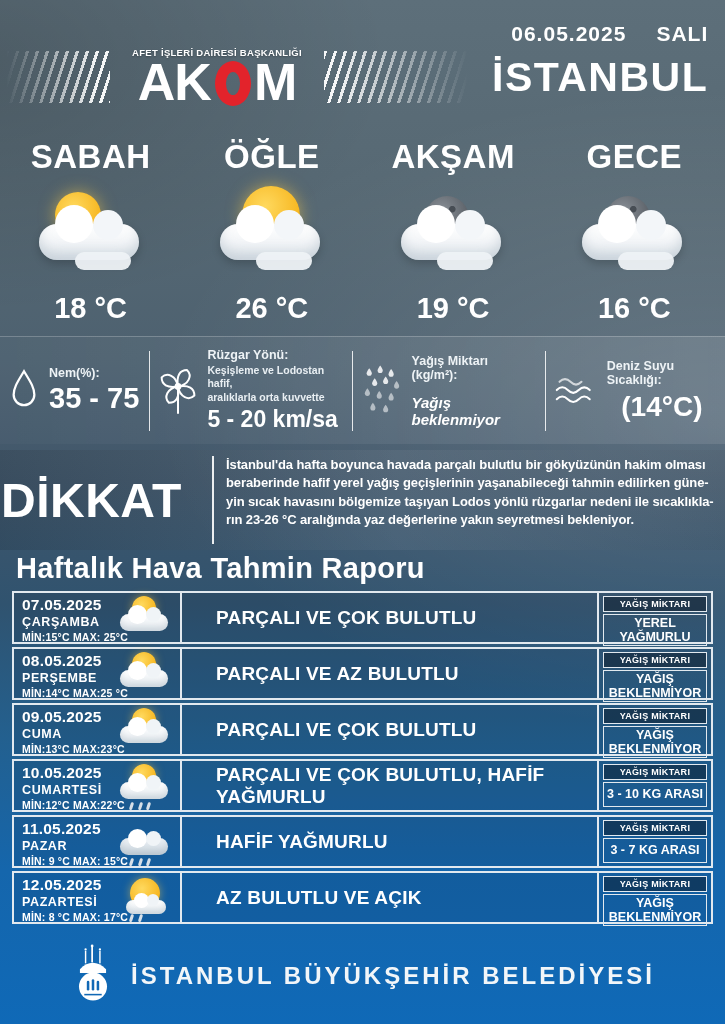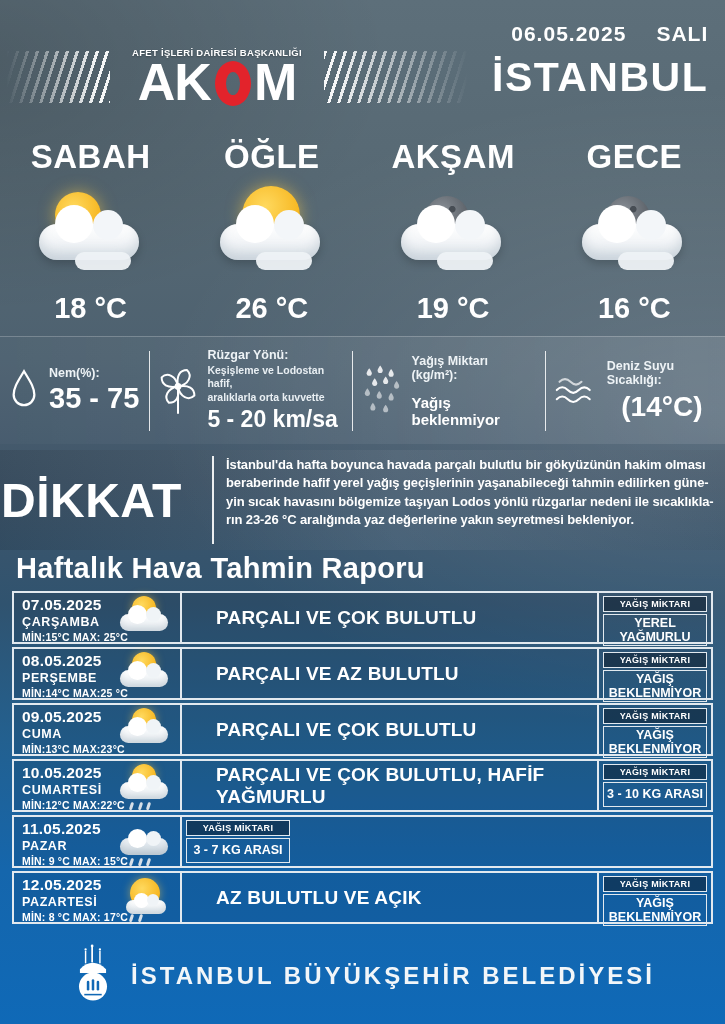--- a/index.html
+++ b/index.html
@@ -66,21 +66,21 @@
   .stat .icon { flex:none; margin-right:9px; display:flex; align-items:center; }
   .stat-hum { width:150px; }
   .stat-wind { width:202px; }
   .stat-prec { width:193px; }
   .stat-sea { width:180px; }
   .vdiv { width:1px; height:80px; background:rgba(255,255,255,.85); flex:none; }
   .s-label { font-size:12.5px; font-weight:600; color:#eef3f6; }
   .s-big { font-size:29px; font-weight:600; margin-top:2px; }
   .wind-desc { font-size:10.5px; font-weight:600; line-height:1.25; margin-top:2px; white-space:pre-line; color:#e9eff3; }
   .wind-val { font-size:23px; font-weight:600; margin-top:2px; }
-  .prec-val { font-size:15px; font-weight:600; margin-top:12px; }
+  .prec-val { font-size:15px; font-weight:600; margin-top:12px;font-style:italic; }
   .sea-val { font-size:28px; font-weight:600; margin-top:4px; text-align:center; }
   
   .warning { position:absolute; top:450px; left:0; right:0; height:100px; display:flex; align-items:stretch;
     background:linear-gradient(90deg, rgba(0,0,0,0.10), rgba(255,255,255,0.05) 55%, rgba(0,0,0,0.04)); }
   .warn-title { width:212px; display:flex; align-items:center; padding-left:1px; font-size:48px; font-weight:900; letter-spacing:.5px; }
   .warn-line { width:2px; background:rgba(255,255,255,.9); margin:6px 0; flex:none; }
   .warn-text { flex:1; padding:6px 8px 0 12px; font-size:13px; font-weight:600; line-height:1.42; letter-spacing:-.1px; white-space:pre-line; }
   
   .weekly-head { position:absolute; top:552px; left:16px; font-size:29px; font-weight:700; letter-spacing:.3px; }
   .wtable { position:absolute; top:591px; left:12px; right:12px; margin-top:0; }
@@ -342,20 +342,21 @@
         <div class="t-minmax">MİN: 9 °C MAX: 15°C</div>
         <div class="wis rain">
             <span class="cloudA"></span>
             <span class="drops">
               <i></i>
               <i></i>
               <i></i>
             </span>
           </div>
       </div>
+      <div class="tcol-desc">HAFİF YAĞMURLU</div>
       <div class="tcol-amt">
         <div class="amt-head">YAĞIŞ MİKTARI</div>
         <div class="amt-val">3 - 7 KG ARASI</div>
       </div>
     </div>
 
     <div class="trow">
       <div class="tcol-date">
         <div class="t-date">12.05.2025</div>
         <div class="t-day">PAZARTESİ</div>

